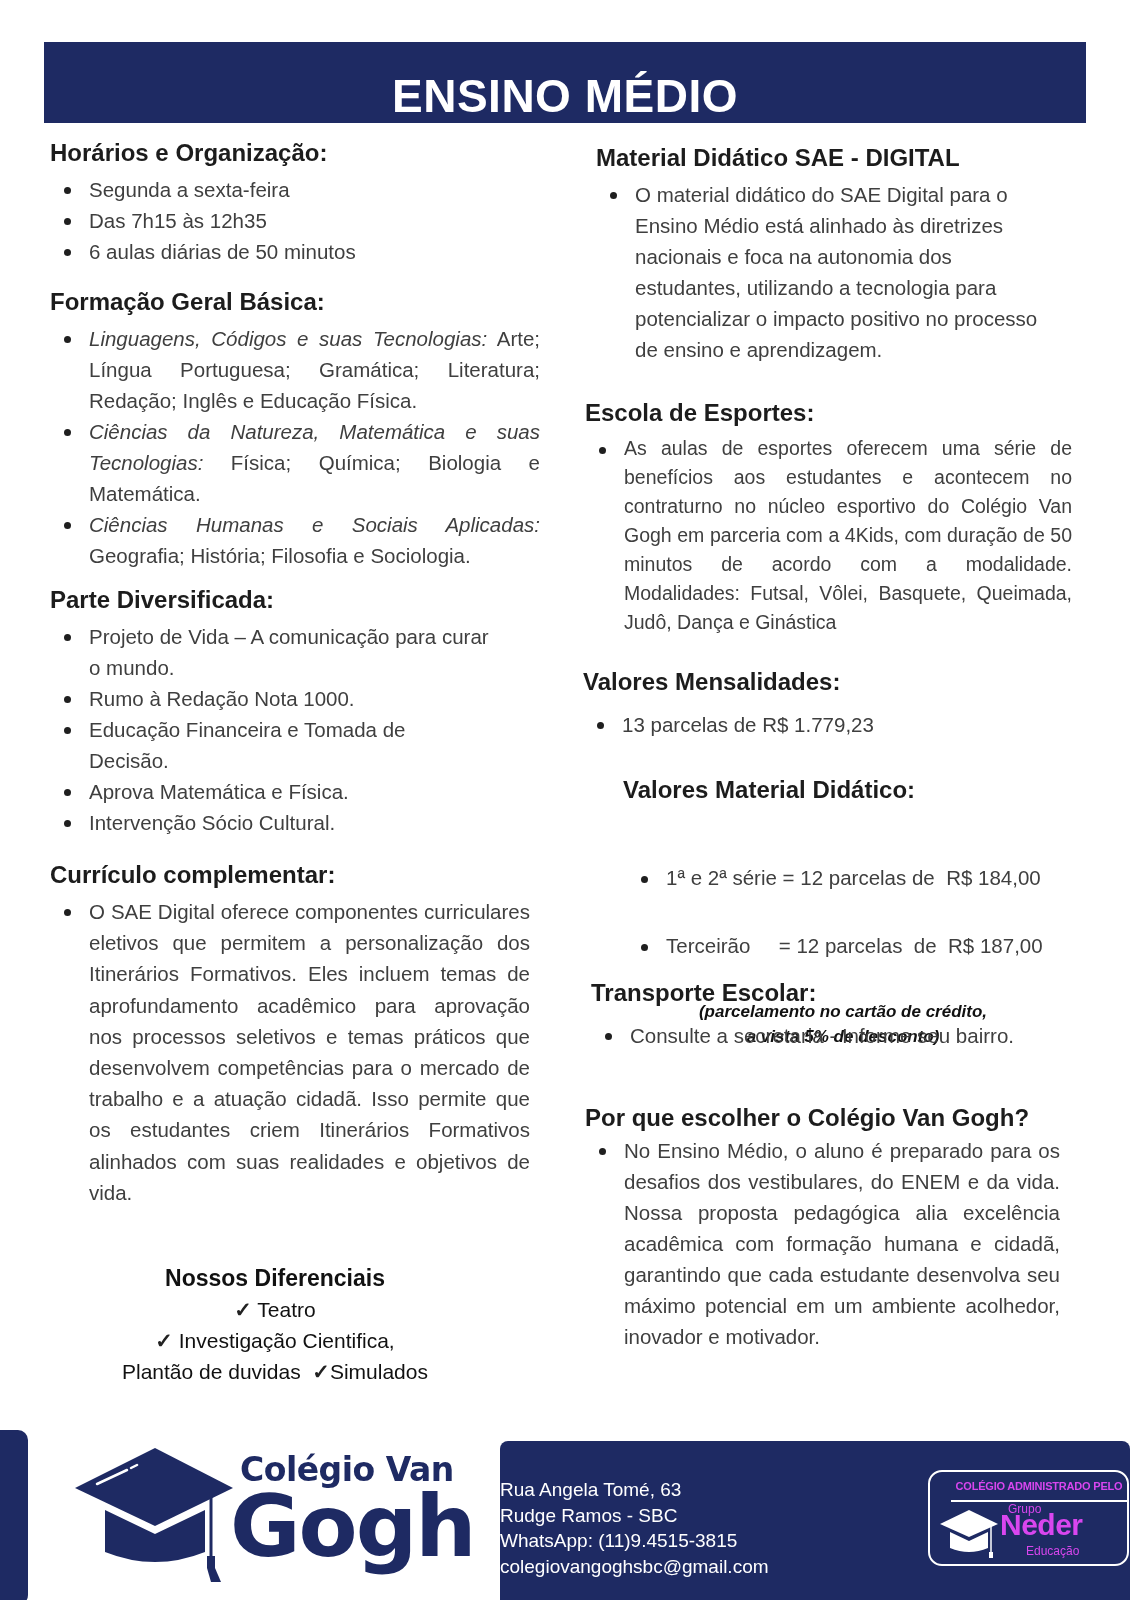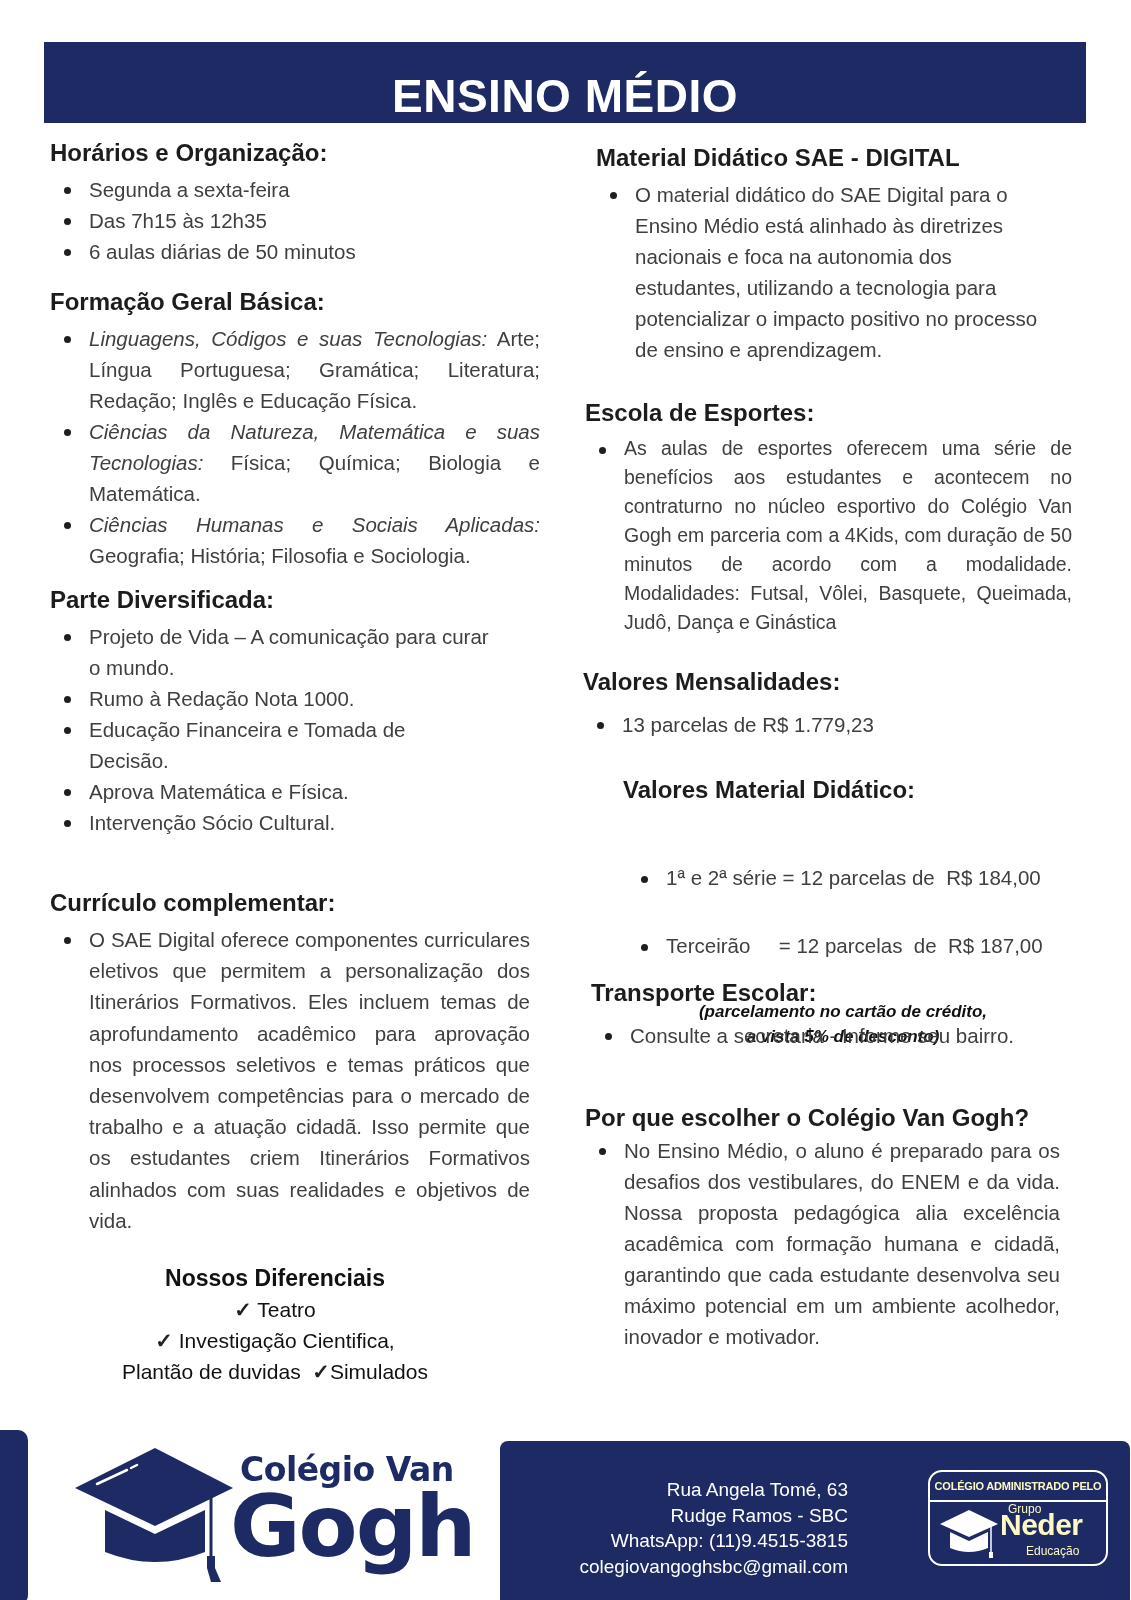--- a/index.html
+++ b/index.html
@@ -34,21 +34,21 @@
     content: ""; position: absolute; left: -25px; top: 13px;
     width: 7px; height: 7px; border-radius: 50%; background: #1f1f1f;
   }
   .just { text-align: justify; text-align-last: left; }
   em.it { font-style: italic; }
 
   
   #sec-horarios { position: absolute; top: 8px; left: 0; width: 490px; }
   #sec-formacao { position: absolute; top: 157px; left: 0; width: 490px; }
   #sec-parte { position: absolute; top: 455px; left: 0; width: 490px; }
-  #sec-curriculo { position: absolute; top: 730px; left: 0; width: 480px; margin-top: 28px; }
+  #sec-curriculo { position: absolute; top: 730px; left: 0; width: 480px; }
   #sec-curriculo ul.blist li { line-height: 31.2px; }
 
   .diferenciais {
     position: absolute; left: 80px; top: 1262px; width: 390px; text-align: center;
     font-family: "Liberation Sans", sans-serif; color: #111;
   }
   .diferenciais .dtitle { font-size: 23px; font-weight: bold; line-height: 32px; }
   .diferenciais .dline { font-size: 21px; line-height: 31px; }
   .check { font-weight: bold; color: #222; }
 
@@ -83,26 +83,26 @@
   }
   .logo-text-2 {
     position: absolute; left: 155px; top: 28px; font-family: "DejaVu Sans", sans-serif;
     font-weight: bold; font-size: 86px; color: #1e2a63; letter-spacing: -2px; line-height: 100px;
   }
   .footer-box {
     position: absolute; left: 500px; top: 1441px; width: 630px; height: 170px;
     border-radius: 8px;
   }
   .contact {
-    position: absolute; left: 0; top: 36px; width: 348px; text-align: right;
+    position: absolute; left: 0; top: 36px; width: 348px; text-align: left;
     color: #ffffff; font-family: "Liberation Sans", sans-serif; font-size: 19px; line-height: 25.5px;
   }
   .neder {
     position: absolute; left: 428px; top: 29px; width: 176px; height: 92px;
-    border: 2px solid #ffffff; border-radius: 14px; color: #fef9c3;
+    border: 2px solid #ffffff; border-radius: 14px; color: #d946ef; padding-left: 21px;
   }
   .neder-top {
     height: 28px; border-bottom: 2px solid #fff; text-align: center;
     font-family: "Liberation Sans", sans-serif; font-weight: bold; font-size: 11px; line-height: 29px;
     letter-spacing: -0.2px;
   }
   .neder-grupo { position: absolute; left: 78px; top: 30px; font-size: 12px; font-family: "Liberation Sans", sans-serif; }
   .neder-name { position: absolute; left: 70px; top: 36px; font-size: 30px; font-weight: bold; font-family: "Liberation Sans", sans-serif; letter-spacing: -0.5px; }
   .neder-edu { position: absolute; left: 96px; top: 72px; font-size: 12px; font-family: "Liberation Sans", sans-serif; }
   .neder-cap { position: absolute; left: 10px; top: 38px; }

